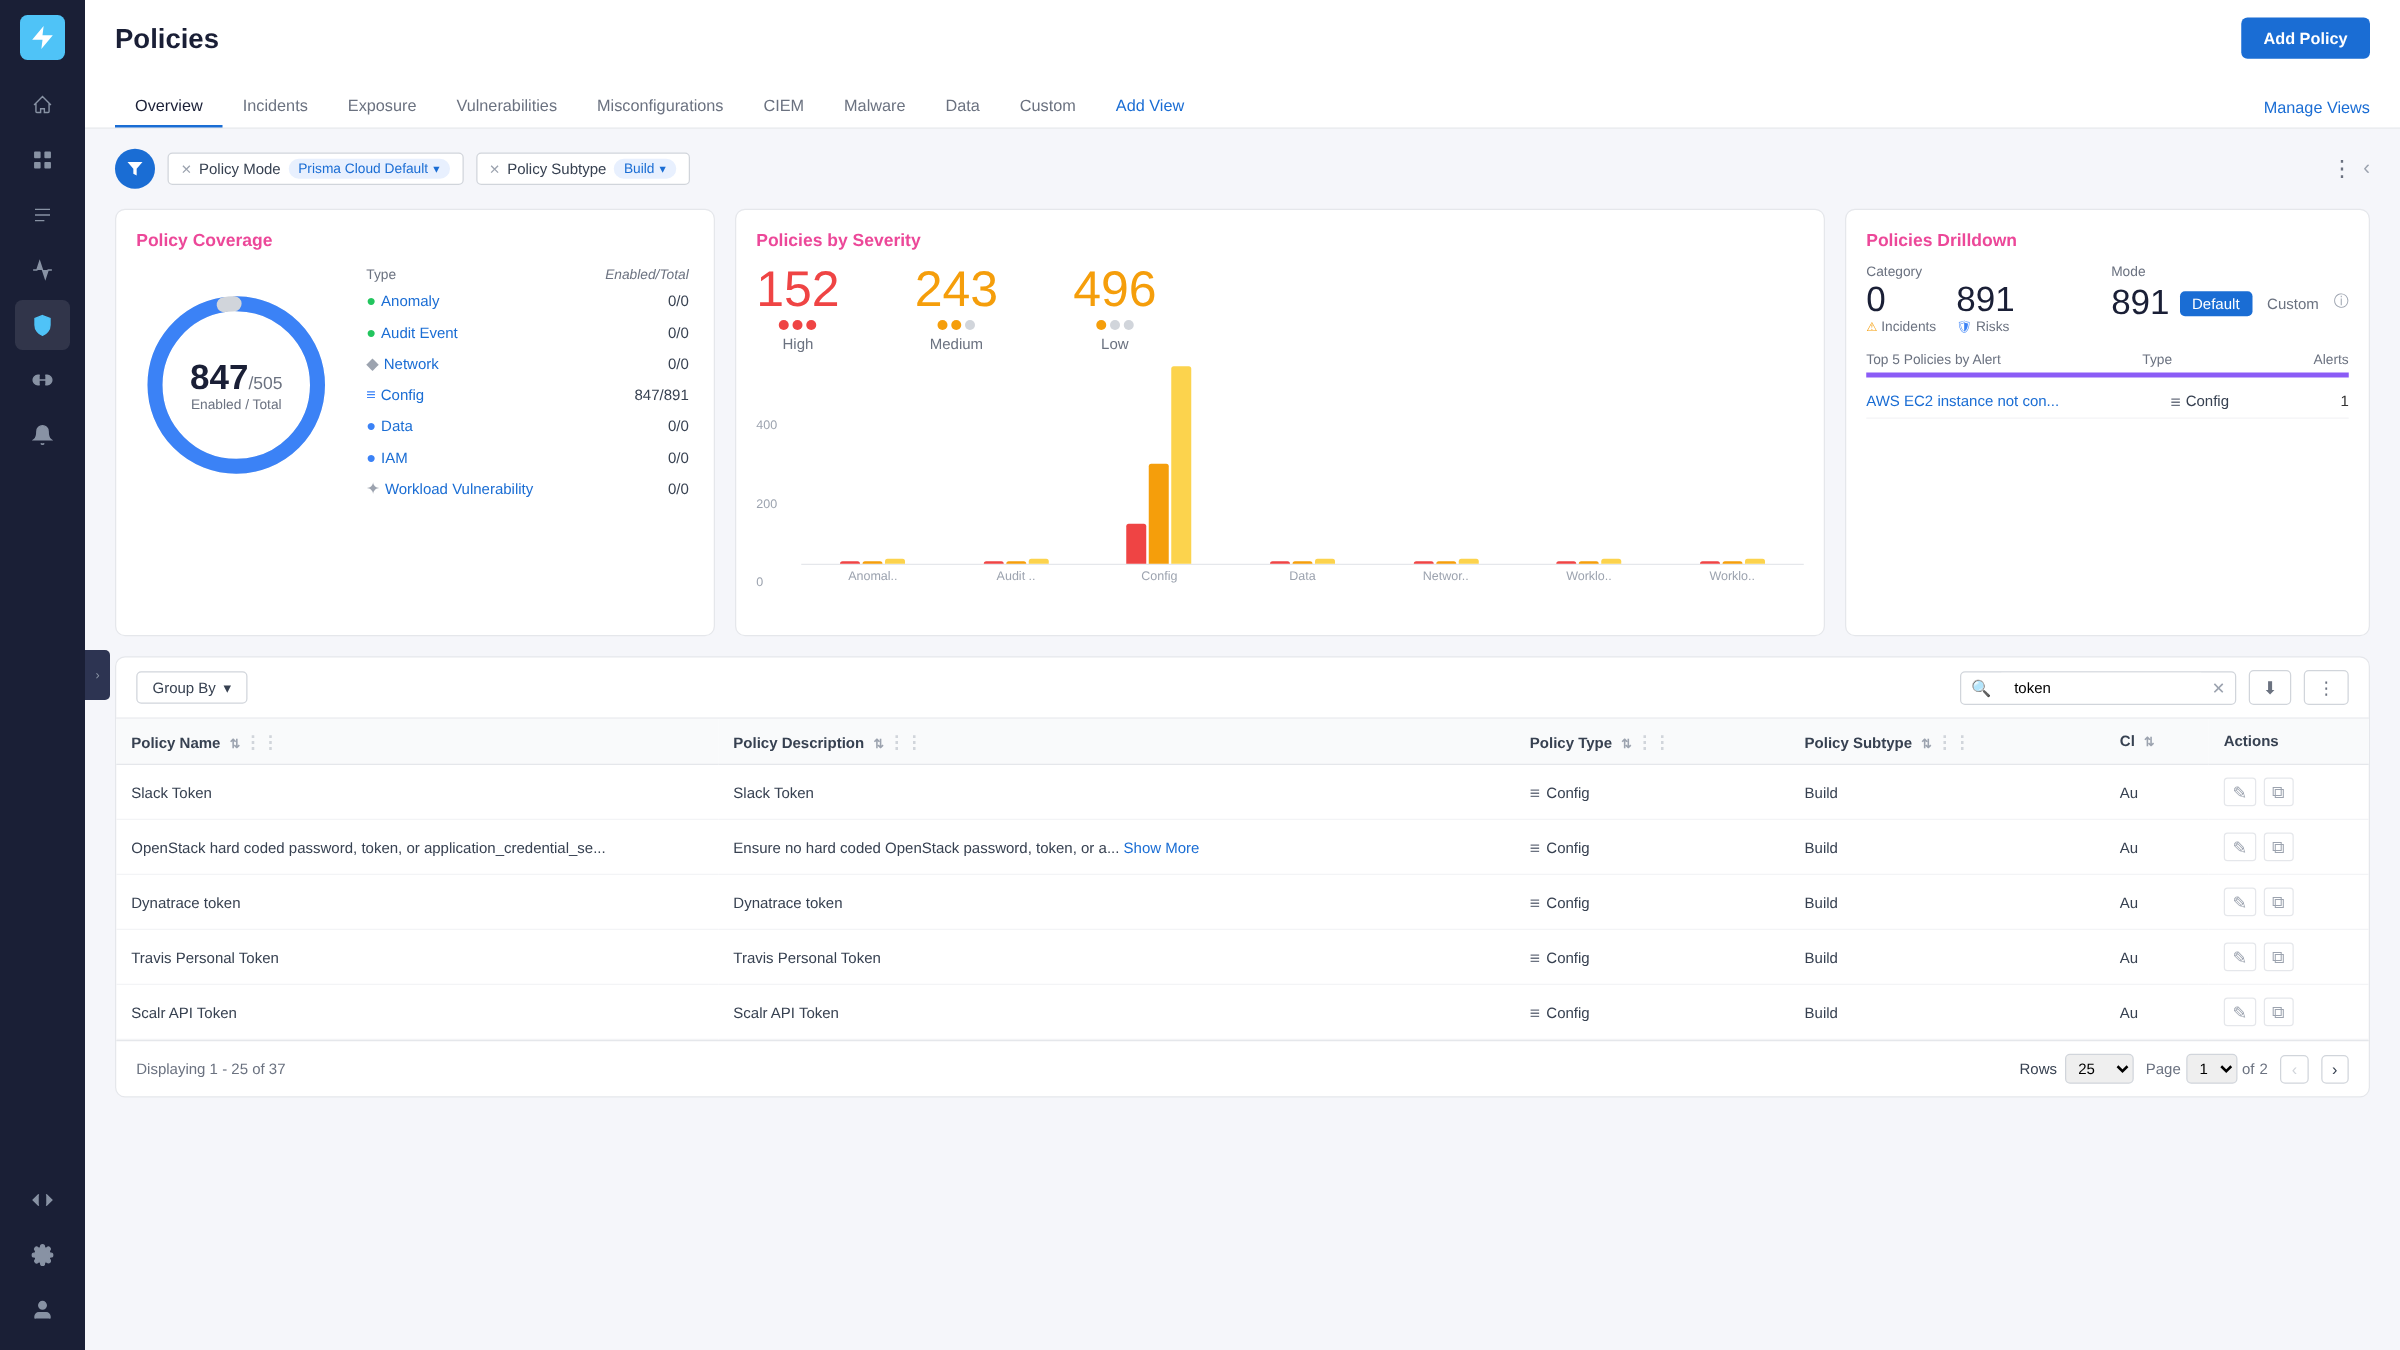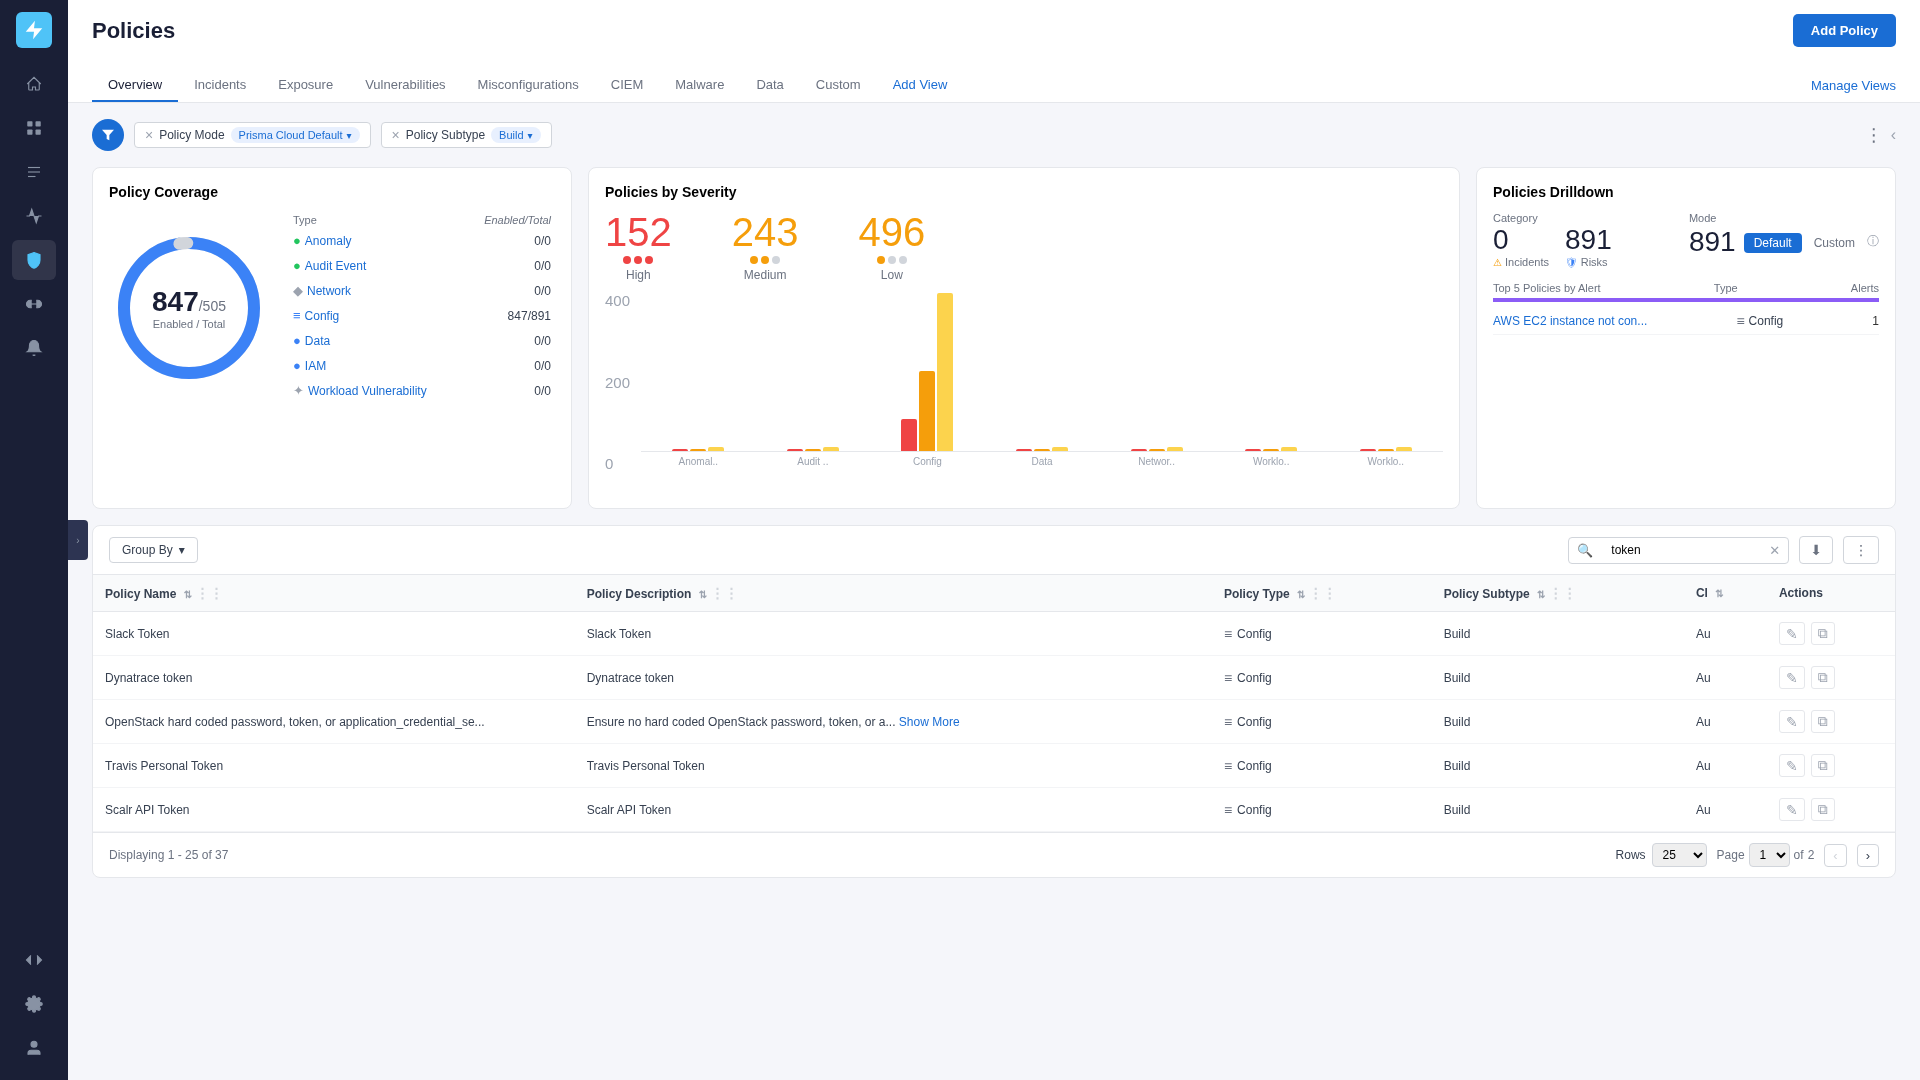--- a/index.html
+++ b/index.html
@@ -40,21 +40,21 @@
     .filter-tag { display: flex; align-items: center; gap: 6px; background: #fff; border: 1px solid #d1d5db; border-radius: 4px; padding: 4px 10px; font-size: 12px; color: #374151; }
     .filter-tag .remove { color: #9ca3af; cursor: pointer; font-size: 14px; }
     .filter-tag .value { background: #e8f0fe; color: #1a6dd4; padding: 2px 8px; border-radius: 12px; font-size: 11px; display: flex; align-items: center; gap: 4px; }
     .filter-tag .value .chevron { font-size: 10px; }
     .filter-more { margin-left: auto; display: flex; align-items: center; gap: 8px; }
     .filter-more-icon { color: #6b7280; cursor: pointer; font-size: 18px; }
 
     
     .cards-row { display: grid; grid-template-columns: 480px 1fr 420px; gap: 16px; }
     .card { background: #fff; border-radius: 8px; border: 1px solid #e5e7eb; padding: 16px; }
-    .card-title { font-size: 14px; font-weight: 600; color: #000000; margin-bottom: 12px; }
+    .card-title { font-size: 14px; font-weight: 600; color: #ec4899; margin-bottom: 12px; }
 
     
     .coverage-inner { display: flex; gap: 20px; align-items: center; }
     .donut-wrap { position: relative; width: 160px; height: 160px; flex-shrink: 0; }
     .donut-center { position: absolute; top: 50%; left: 50%; transform: translate(-50%, -50%); text-align: center; }
     .donut-num { font-size: 28px; font-weight: 700; color: #1a1f36; }
     .donut-denom { font-size: 14px; color: #6b7280; }
     .donut-label { font-size: 11px; color: #6b7280; }
     .coverage-table { flex: 1; }
     .coverage-table table { width: 100%; border-collapse: collapse; }
@@ -66,21 +66,21 @@
     .severity-nums { display: flex; gap: 60px; margin-bottom: 10px; align-items: flex-start; }
     .sev-group { text-align: center; }
     .sev-num { font-size: 40px; font-weight: 300; color: #1a1f36; line-height: 1; }
     .sev-dots { display: flex; gap: 3px; justify-content: center; margin: 4px 0; }
     .sev-dot { width: 8px; height: 8px; border-radius: 50%; }
     .sev-label { font-size: 12px; color: #6b7280; }
     .bar-group { display: flex; flex-direction: column; align-items: center; gap: 2px; flex: 1; }
     .bars { display: flex; gap: 2px; align-items: flex-end; }
     .bar { width: 16px; border-radius: 2px 2px 0 0; }
     .y-axis { position: absolute; left: 0; top: 0; bottom: 20px; display: flex; flex-direction: column; justify-content: space-between; }
-    .y-label { font-size: 15px; color: #9ca3af; }
+    .y-label { font-size: 10px; color: #9ca3af; margin-top: 43px; }
     .stat-label { font-size: 11px; color: #6b7280; }
     .stat-num { font-size: 28px; font-weight: 300; color: #1a1f36; }
     .stat-sub { font-size: 11px; color: #6b7280; display: flex; align-items: center; gap: 3px; }
     .mode-label { font-size: 11px; color: #6b7280; }
     .mode-tabs { display: flex; gap: 2px; margin-top: 2px; }
     .mode-tab { padding: 3px 10px; font-size: 12px; border-radius: 4px; cursor: pointer; color: #6b7280; }
     .mode-tab.active { background: #1a6dd4; color: white; font-weight: 500; }
     .drilldown-table { font-size: 12px; }
     .drilldown-table .col-header { display: flex; justify-content: space-between; color: #6b7280; font-size: 11px; margin-bottom: 6px; border-bottom: 4px solid #8b5cf6; padding-bottom: 4px; }
     .drilldown-row { display: flex; justify-content: space-between; align-items: center; padding: 5px 0; border-bottom: 1px solid #f3f4f6; }
@@ -572,43 +572,43 @@
     <td>Build</td>
     <td>Au</td>
     <td>
       <div class="action-btns">
         <button class="action-btn">✎</button>
         <button class="action-btn">⧉</button>
       </div>
     </td>
   </tr>
             <tr>
-    <td style="max-width:300px;overflow:hidden;text-overflow:ellipsis;white-space:nowrap;">Dynatrace token</td>
-    <td>Dynatrace token</td>
+    <td style="max-width:300px;overflow:hidden;text-overflow:ellipsis;white-space:nowrap;">OpenStack hard coded password, token, or application_credential_se...</td>
+    <td>
+        <span>Ensure no hard coded OpenStack password, token, or a...</span>
+        <a class="show-more">Show More</a>
+       </td>
     <td>
       <div class="type-badge">
         <span class="config-icon">≡</span>
         <span>Config</span>
       </div>
     </td>
     <td>Build</td>
     <td>Au</td>
     <td>
       <div class="action-btns">
         <button class="action-btn">✎</button>
         <button class="action-btn">⧉</button>
       </div>
     </td>
   </tr>
             <tr>
-    <td style="max-width:300px;overflow:hidden;text-overflow:ellipsis;white-space:nowrap;">OpenStack hard coded password, token, or application_credential_se...</td>
-    <td>
-        <span>Ensure no hard coded OpenStack password, token, or a...</span>
-        <a class="show-more">Show More</a>
-       </td>
+    <td style="max-width:300px;overflow:hidden;text-overflow:ellipsis;white-space:nowrap;">Dynatrace token</td>
+    <td>Dynatrace token</td>
     <td>
       <div class="type-badge">
         <span class="config-icon">≡</span>
         <span>Config</span>
       </div>
     </td>
     <td>Build</td>
     <td>Au</td>
     <td>
       <div class="action-btns">

